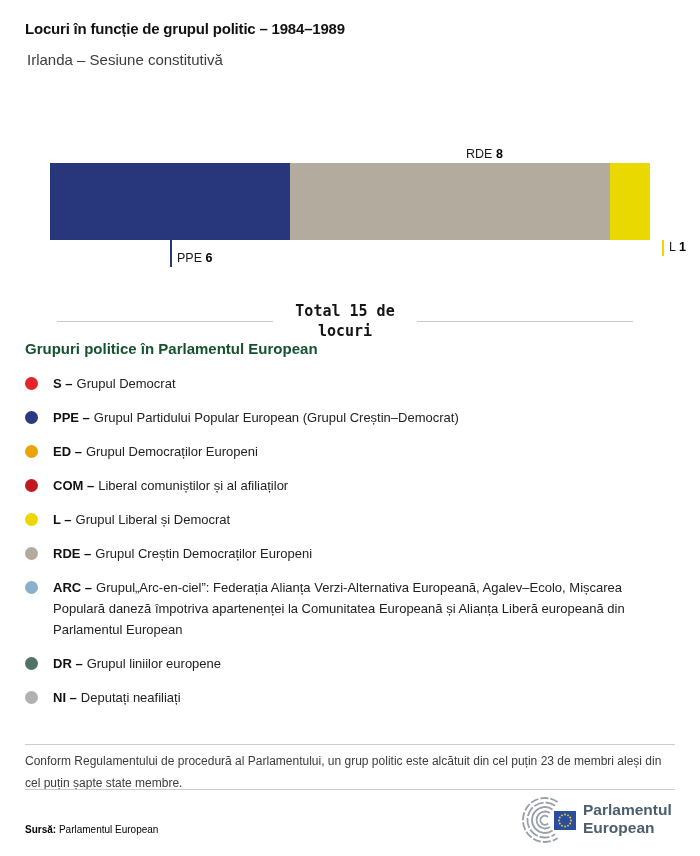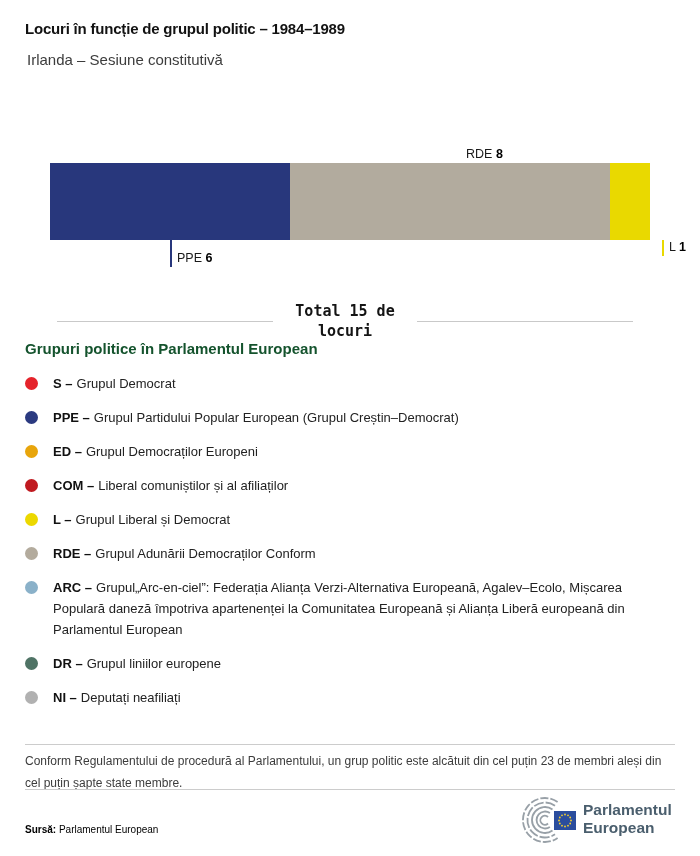--- a/index.html
+++ b/index.html
@@ -98,21 +98,21 @@
   <li>
     <span class="dot" id="dot-3" style="background: rgb(192, 26, 32);"></span>
     <span><span class="lg-code">COM –</span><span class="lg-desc">Liberal comuniștilor și al afiliaților</span></span>
   </li>
   <li>
     <span class="dot" id="dot-4" style="background: rgb(236, 216, 0);"></span>
     <span><span class="lg-code">L –</span><span class="lg-desc">Grupul Liberal și Democrat</span></span>
   </li>
   <li>
     <span class="dot" id="dot-5" style="background: rgb(179, 171, 157);"></span>
-    <span><span class="lg-code">RDE –</span><span class="lg-desc">Grupul Adunării Democraților Conform</span></span>
+    <span><span class="lg-code">RDE –</span><span class="lg-desc">Grupul Creștin Democraților Europeni</span></span>
   </li>
   <li>
     <span class="dot" id="dot-6" style="background: rgb(138, 177, 201);"></span>
     <span><span class="lg-code">ARC –</span><span class="lg-desc">Grupul„Arc-en-ciel”: Federația Alianța Verzi-Alternativa Europeană, Agalev–Ecolo, Mișcarea Populară daneză împotriva apartenenței la Comunitatea Europeană și Alianța Liberă europeană din Parlamentul European</span></span>
   </li>
   <li>
     <span class="dot" id="dot-7" style="background: rgb(79, 115, 101);"></span>
     <span><span class="lg-code">DR –</span><span class="lg-desc">Grupul liniilor europene</span></span>
   </li>
   <li>

